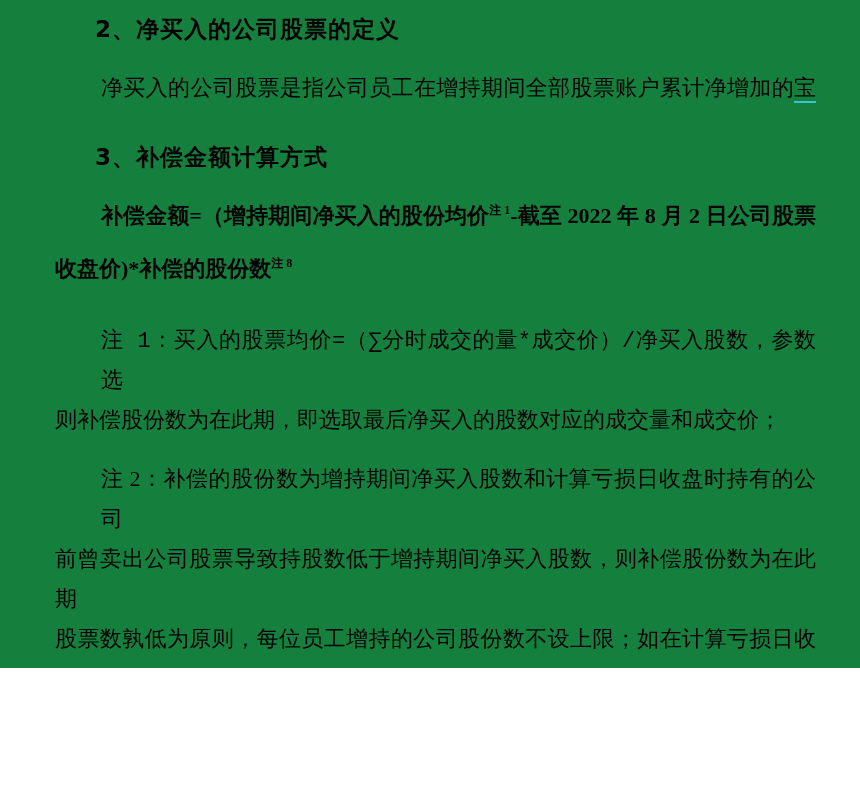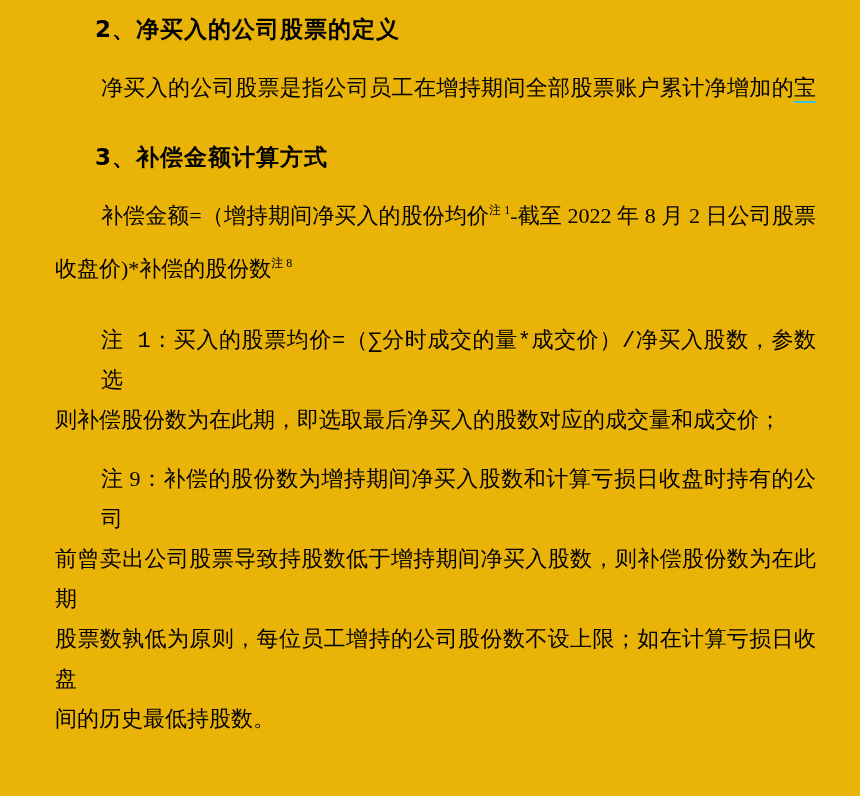--- a/index.html
+++ b/index.html
@@ -1,21 +1,21 @@
 <!DOCTYPE html>
 <html><head>
 <meta charset="utf-8">
 <style>
   * { margin: 0; padding: 0; box-sizing: border-box; }
   html, body { background: #ffffff; }
   .page {
     position: relative;
     width: 860px;
-    height: 796px;
-    background: #eab308;
+    height: 668px;
+    background: #15803d;
     padding: 0 44px 0 45px;
     overflow: hidden;
     font-family: "Liberation Serif", "DejaVu Serif", serif;
     color: #000000;
   }
   .heading {
     font-family: "DejaVu Sans", "Liberation Sans", sans-serif;
     font-weight: bold;
     font-size: 23px;
     line-height: 30px;
@@ -28,21 +28,21 @@
   .para .line {
     line-height: 40px;
     text-align: justify;
     white-space: normal;
     margin-left: 10px;
   }
   
   .para .line.jl { text-align-last: justify; }
   .para .line.ind { padding-left: 46px; }
   .p-def   { margin-top: 24px; }
-  .p-form  { margin-top: 17px; }
+  .p-form  { margin-top: 17px; font-weight: bold; }
   .p-form .line { line-height: 53px; }
   .p-note1 { margin-top: 27px; font-family: Liberation Mono, monospace; }
   .p-note2 { margin-top: 17px; }
   .p-adj   { margin-top: 27px; }
   .entity-underline {
     text-decoration: none;
     border-bottom: 2px solid #3ec1d5;
     padding-bottom: 1px;
     color: #000000;
   }
@@ -70,20 +70,20 @@
     <div class="line jl ind"><span>补偿金额=（增持期间净买入的股份均价</span><sup class="note-ref">注 1</sup><span>-截至 2022 年 8 月 2 日公司股票</span></div>
     <div class="line"><span>收盘价)*补偿的股份数</span><sup class="note-ref">注 8</sup></div>
   </div>
 
   <div class="para p-note1">
     <div class="line jl ind">注 1：买入的股票均价=（∑分时成交的量*成交价）/净买入股数，参数选</div>
     <div class="line">则补偿股份数为在此期，即选取最后净买入的股数对应的成交量和成交价；</div>
   </div>
 
   <div class="para p-note2">
-    <div class="line jl ind">注 9：补偿的股份数为增持期间净买入股数和计算亏损日收盘时持有的公司</div>
+    <div class="line jl ind">注 2：补偿的股份数为增持期间净买入股数和计算亏损日收盘时持有的公司</div>
     <div class="line jl">前曾卖出公司股票导致持股数低于增持期间净买入股数，则补偿股份数为在此期</div>
     <div class="line jl">股票数孰低为原则，每位员工增持的公司股份数不设上限；如在计算亏损日收盘</div>
     <div class="line">间的历史最低持股数。</div>
   </div>
 
 
 </div>
 
 </body></html>

